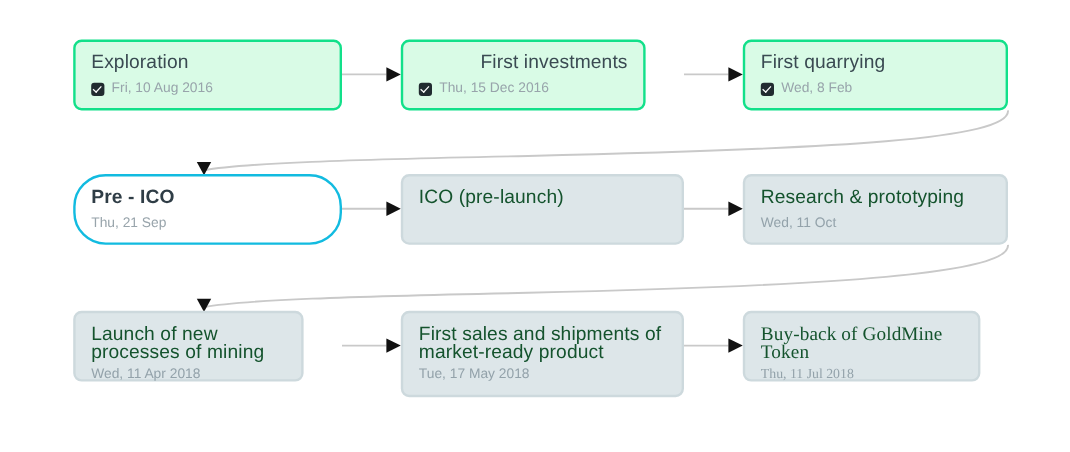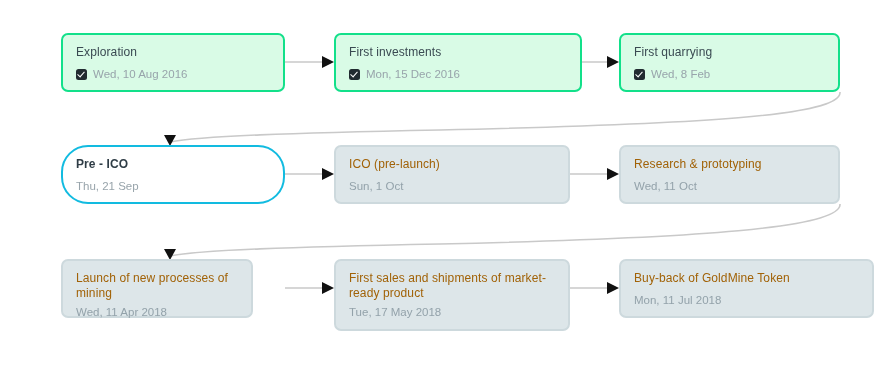--- a/index.html
+++ b/index.html
@@ -52,28 +52,28 @@
   .card.active {
     background: #ffffff;
     border-color: #12bbe0;
   }
   .card.pending {
     background: #dde6e9;
     border-color: #cdd9dd;
   }
 
   .card-title {
-    font-size: 12px;
+    font-size: 16px;
     line-height: 15px;
     letter-spacing: 0.1px;
     color: #3d4b54;
     margin: 0 0 4px 0;
     white-space: pre-line;
   }
-  .card.pending .card-title { color: #a16207; }
+  .card.pending .card-title { color: #14532d; }
   .card.done .card-title   { color: #3a4a52; }
   .card.active .card-title { color: #2f3d46; font-weight: bold; }
 
   .card-meta {
     display: flex;
     align-items: center;
     gap: 6px;
     font-size: 11.5px;
     line-height: 14px;
     color: #98a4ab;
@@ -134,52 +134,49 @@
     <polygon points="164,135 176,135 170,146" fill="#111111"></polygon>
 
     <path d="M 840 204 C 842 228 700 238 440 244 C 290 247 200 250 170 256" stroke="#c9c9c9" stroke-width="1.6" fill="none"></path>
     <polygon points="164,249 176,249 170,260" fill="#111111"></polygon>
   </svg>
 
   <div class="card done" style="left:61px; top:33px; width:224px; height:59px;">
     <div class="card-title">Exploration</div>
     <div class="card-meta">
       <span class="checkbox"></span>
-      <span>Wed, 10 Aug 2016</span>
-    </div>
-  </div>
-
-  <div class="card done" style="left:334px; top:33px; width:248px; height:59px;">
+      <span>Fri, 10 Aug 2016</span>
+    </div>
+  </div>
+
+  <div class="card done" style="left:334px; top:33px; width:204px; height:59px;text-align:right;">
     <div class="card-title">First investments</div>
     <div class="card-meta">
       <span class="checkbox"></span>
-      <span>Mon, 15 Dec 2016</span>
+      <span>Thu, 15 Dec 2016</span>
     </div>
   </div>
 
   <div class="card done" style="left:619px; top:33px; width:221px; height:59px;">
     <div class="card-title">First quarrying</div>
     <div class="card-meta">
       <span class="checkbox"></span>
       <span>Wed, 8 Feb</span>
     </div>
   </div>
 
   <div class="card active" style="left:61px; top:145px; width:224px; height:59px;border-radius:27px;">
     <div class="card-title">Pre - ICO</div>
     <div class="card-meta">
       <span>Thu, 21 Sep</span>
     </div>
   </div>
 
   <div class="card pending" style="left:334px; top:145px; width:236px; height:59px;">
     <div class="card-title">ICO (pre-launch)</div>
-    <div class="card-meta">
-      <span>Sun, 1 Oct</span>
-    </div>
   </div>
 
   <div class="card pending" style="left:619px; top:145px; width:221px; height:59px;justify-content:center;">
     <div class="card-title">Research &amp; prototyping</div>
     <div class="card-meta">
       <span>Wed, 11 Oct</span>
     </div>
   </div>
 
   <div class="card pending two-line" style="left:61px; top:259px; width:192px; height:59px;">
@@ -189,20 +186,20 @@
     </div>
   </div>
 
   <div class="card pending two-line" style="left:334px; top:259px; width:236px; height:72px;">
     <div class="card-title">First sales and shipments of market-ready product</div>
     <div class="card-meta">
       <span>Tue, 17 May 2018</span>
     </div>
   </div>
 
-  <div class="card pending" style="left:619px; top:259px; width:255px; height:59px;">
+  <div class="card pending" style="left:619px; top:259px; width:198px; height:59px;font-family:Liberation Serif, serif;">
     <div class="card-title">Buy-back of GoldMine Token</div>
     <div class="card-meta">
-      <span>Mon, 11 Jul 2018</span>
+      <span>Thu, 11 Jul 2018</span>
     </div>
   </div>
 
 </div>
 
 </body></html>

